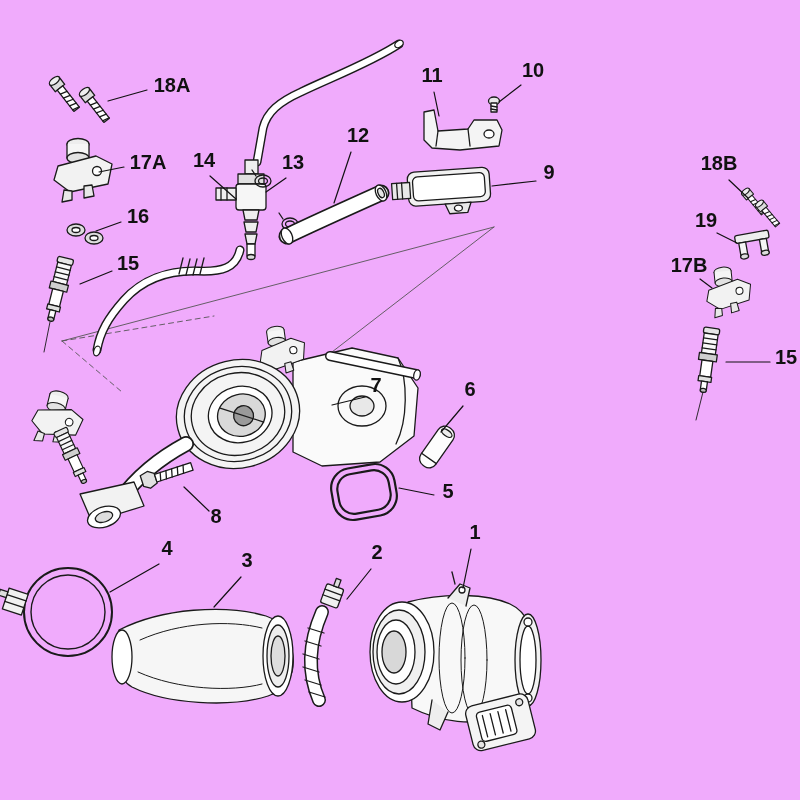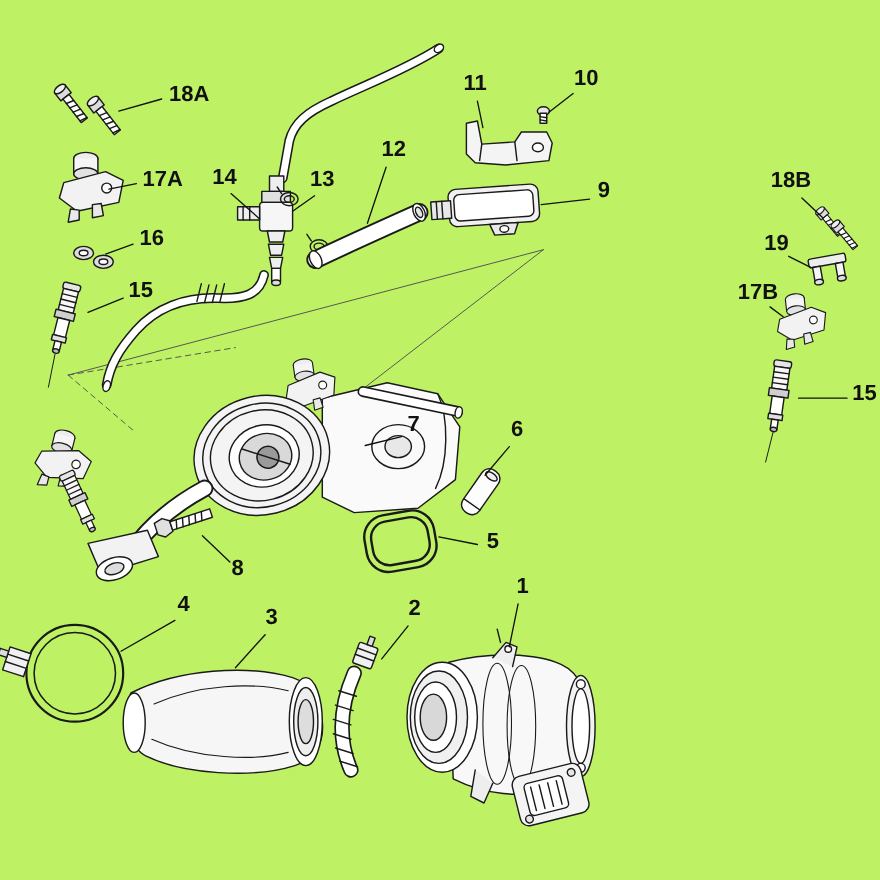--- a/index.html
+++ b/index.html
@@ -5,21 +5,21 @@
   html, body {
     margin: 0;
     padding: 0;
     background: #ffffff;
     font-family: "Liberation Sans", sans-serif;
   }
   .stage {
     position: relative;
     width: 800px;
     height: 800px;
-    background: #bef264;
+    background: #f0abfc;
     overflow: hidden;
   }
   svg { display: block; }
   .callout-label {
     font-family: "Liberation Sans", sans-serif;
     font-weight: bold;
     font-size: 20px;
     fill: #111111;
     stroke: none;
     text-anchor: middle;

